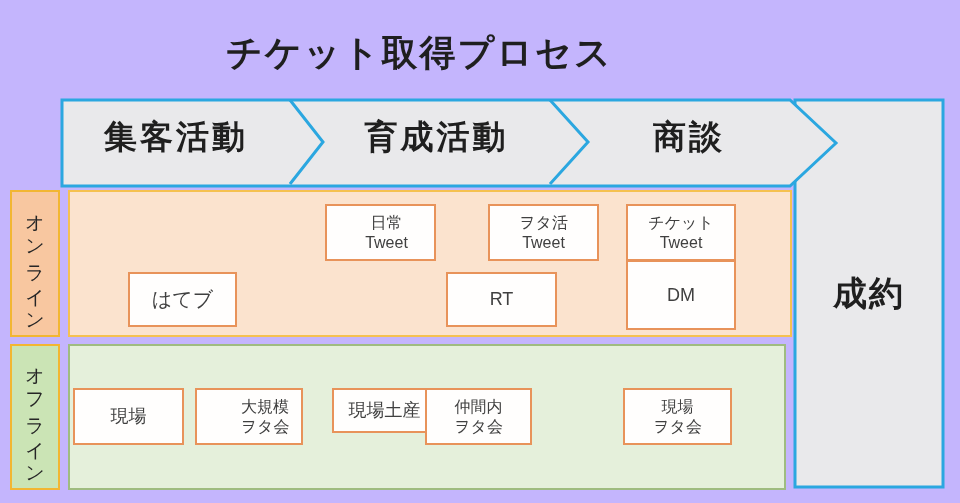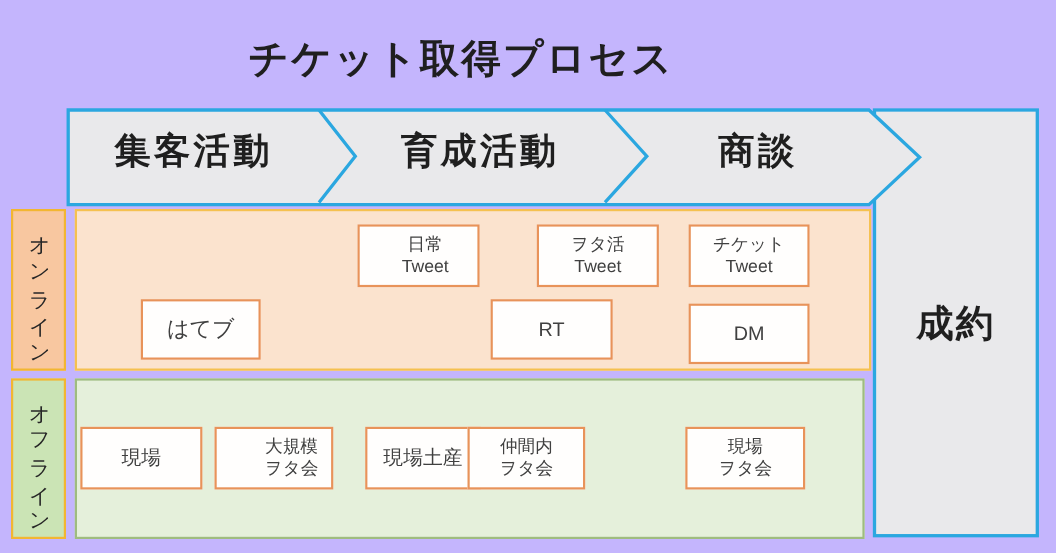--- a/index.html
+++ b/index.html
@@ -67,24 +67,24 @@
   <div class="abs lane offline"></div>
 
   <div class="abs node fs-xl" style="left:128px; top:272px; width:109px; height:55px;">はてブ</div>
   <div class="abs node fs-m" style="left:325px; top:204px; width:111px; height:57px;padding-left:12px;">日常
 Tweet</div>
   <div class="abs node fs-m" style="left:446px; top:204px; width:111px; height:57px;margin-left:42px;">ヲタ活
 Tweet</div>
   <div class="abs node fs-l" style="left:446px; top:272px; width:111px; height:55px;">RT</div>
   <div class="abs node fs-m" style="left:626px; top:204px; width:110px; height:57px;">チケット
 Tweet</div>
-  <div class="abs node fs-l" style="left:626px; top:276px; width:110px; height:55px;">DM</div>
+  <div class="abs node fs-l" style="left:626px; top:260px; width:110px; height:70px;">DM</div>
 
   <div class="abs node fs-l" style="left:73px;  top:388px; width:111px; height:57px;">現場</div>
   <div class="abs node fs-m" style="left:195px; top:388px; width:108px; height:57px;padding-left:32px;">大規模
 ヲタ会</div>
-  <div class="abs node fs-l" style="left:332px; top:388px; width:105px; height:57px;">現場土産</div>
+  <div class="abs node fs-l" style="left:332px; top:388px; width:105px; height:45px;">現場土産</div>
   <div class="abs node fs-m" style="left:425px; top:388px; width:107px; height:57px;">仲間内
 ヲタ会</div>
   <div class="abs node fs-m" style="left:623px; top:388px; width:109px; height:57px;">現場
 ヲタ会</div>
 
 </div>
 
 </body></html>

